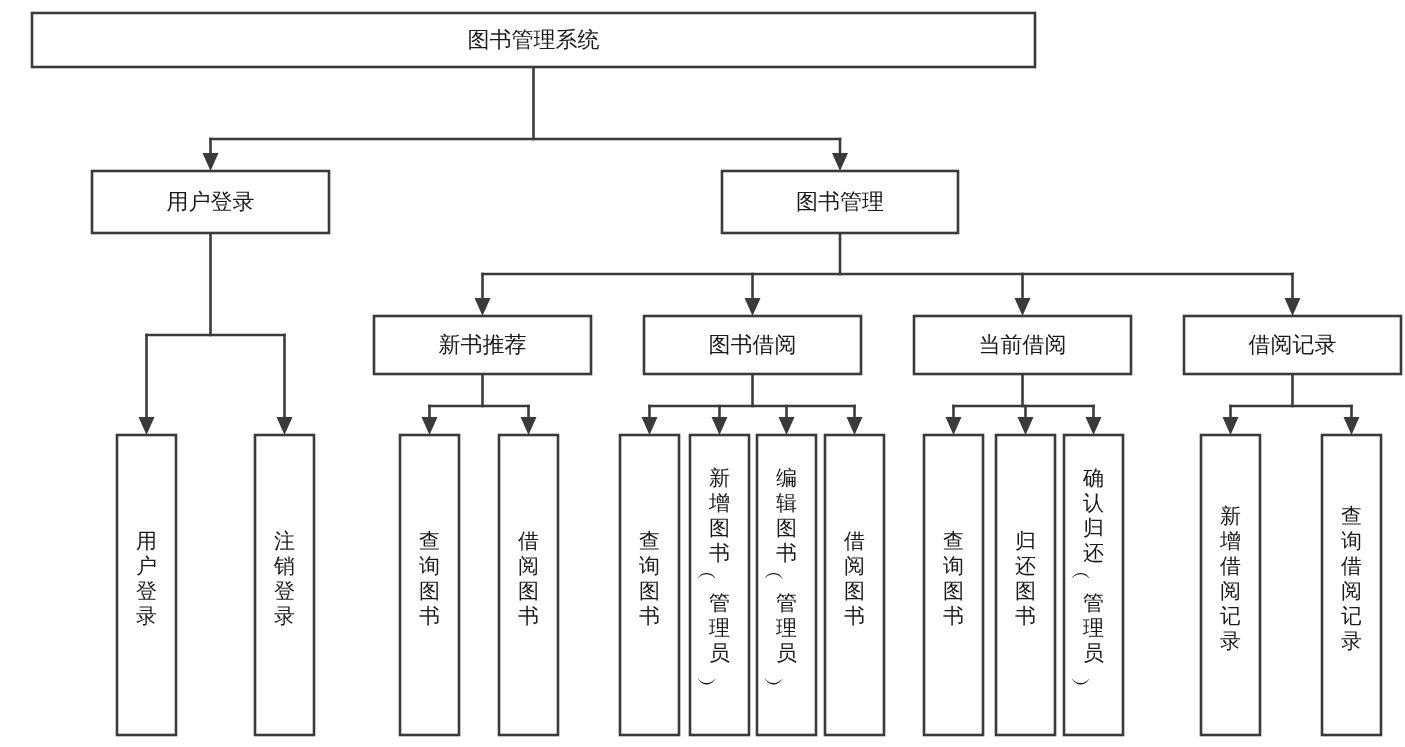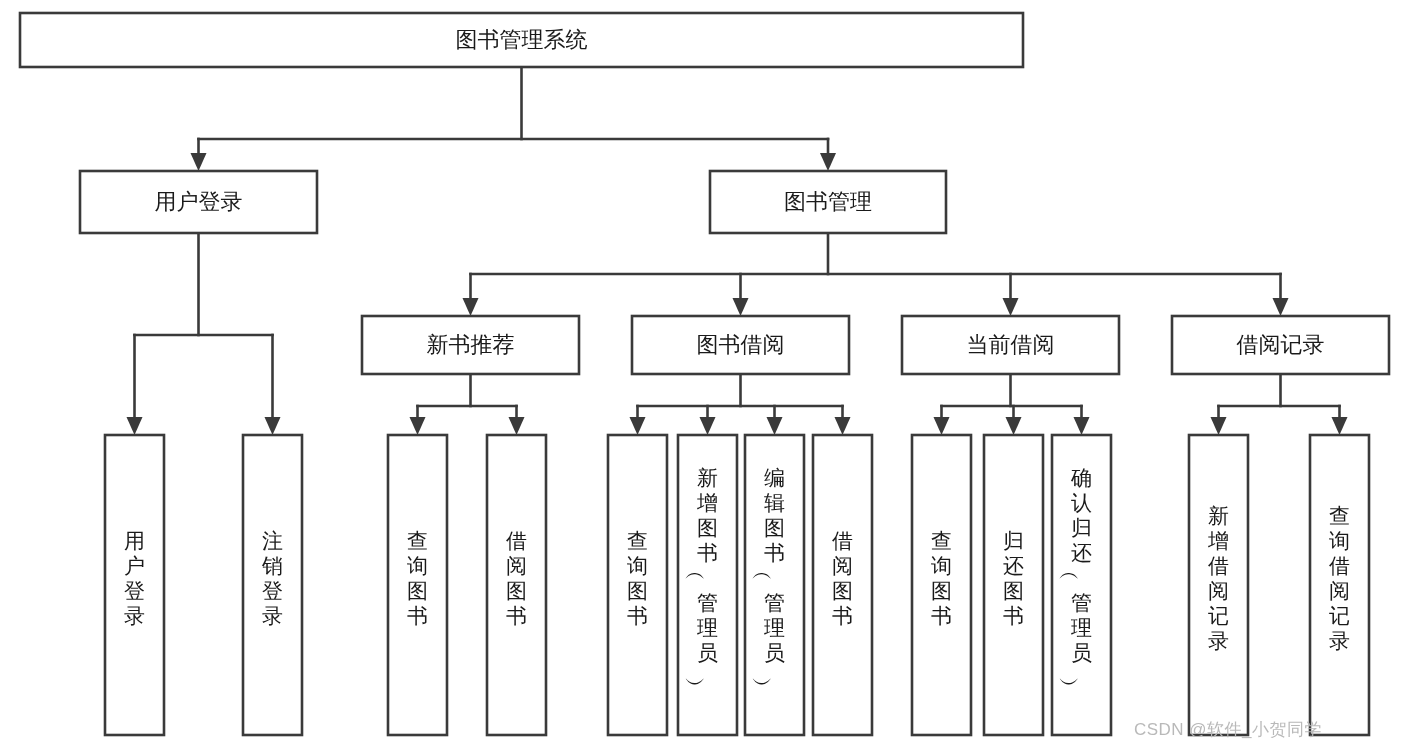--- a/index.html
+++ b/index.html
@@ -9,21 +9,21 @@
   }
   body {
     width: 1405px;
     height: 747px;
     font-family: "Liberation Sans", "DejaVu Sans", sans-serif;
     overflow: hidden;
     position: relative;
   }
   #diagram-root {
     position: absolute;
-    left: 0;
+    left: 12px;
     top: 0;
     width: 1334px;
     height: 747px;
   }
   .node-box {
     fill: #ffffff;
     stroke: #3a3a3a;
     stroke-width: 2.6;
   }
   .connector {
@@ -196,14 +196,13 @@
         <g>
           <rect x="1189" y="435" width="59" height="300" class="node-box"></rect>
           <text class="node-label-vertical" x="1218.5" y="522.5"><tspan x="1218.5" dy="0">新</tspan><tspan x="1218.5" dy="25">增</tspan><tspan x="1218.5" dy="25">借</tspan><tspan x="1218.5" dy="25">阅</tspan><tspan x="1218.5" dy="25">记</tspan><tspan x="1218.5" dy="25">录</tspan></text>
         </g>
         <g>
           <rect x="1310" y="435" width="59" height="300" class="node-box"></rect>
           <text class="node-label-vertical" x="1339.5" y="522.5"><tspan x="1339.5" dy="0">查</tspan><tspan x="1339.5" dy="25">询</tspan><tspan x="1339.5" dy="25">借</tspan><tspan x="1339.5" dy="25">阅</tspan><tspan x="1339.5" dy="25">记</tspan><tspan x="1339.5" dy="25">录</tspan></text>
         </g>
       </g>
   </svg>
-  <div class="watermark">CSDN @软件_小贺同学</div>
 </div>
 
 </body></html>

